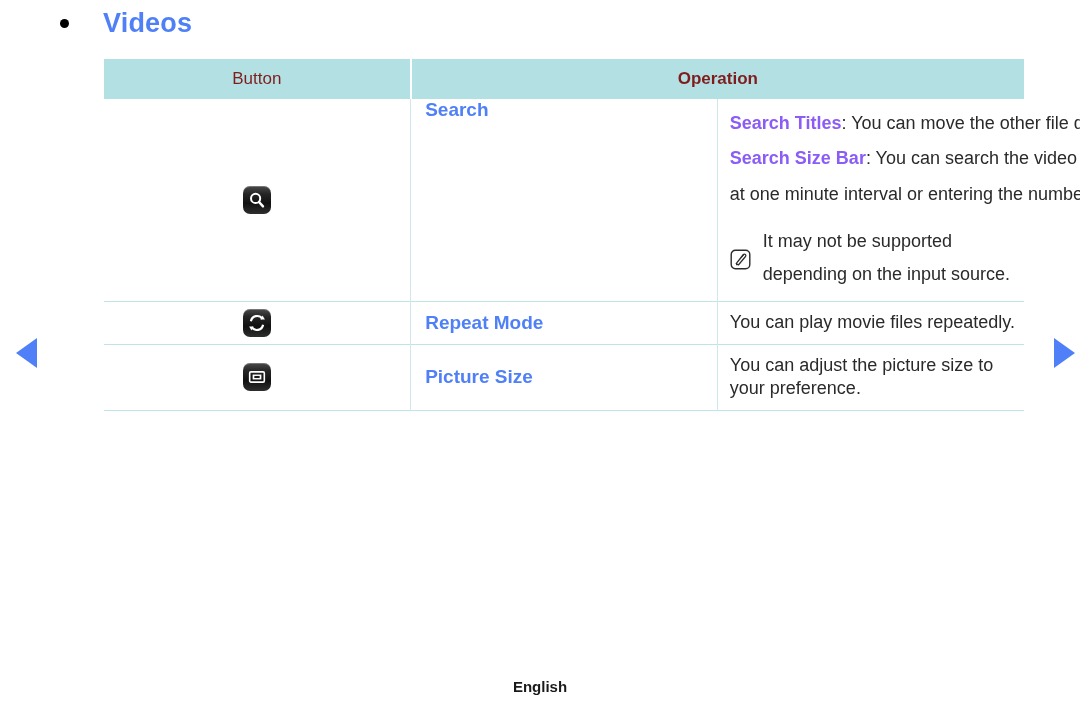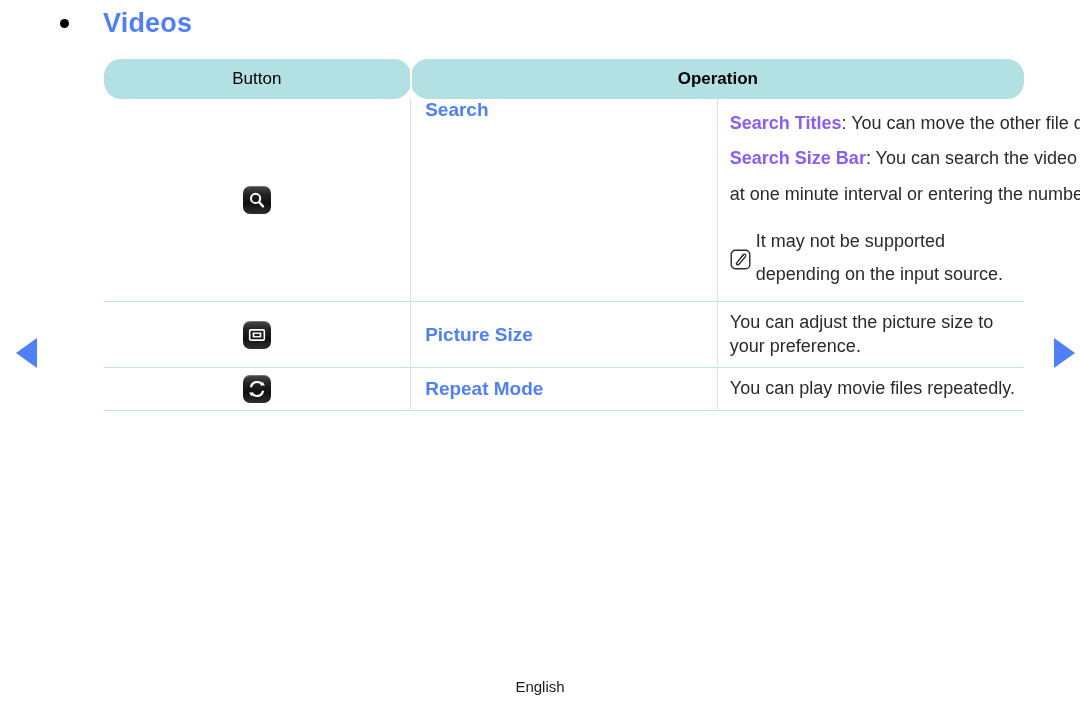--- a/index.html
+++ b/index.html
@@ -54,23 +54,22 @@
     vertical-align: middle;
     font-weight: normal;
   }
 
   
   .hdr-cell {
     background: #b2e0e3;
     height: 40px;
     text-align: center;
     font-size: 17px;
-    color: #000000;
+    color: #7f1d1d;
     border-right: 2px solid #ffffff;
-    border-radius: 17px;
   }
   .hdr-cell.last { border-right: none; font-weight: bold; }
 
   
   .row-divider > td {
     border-top: 1.5px solid #bfe4e6;
   }
   .table-bottom > td {
     border-top: 1.5px solid #bfe4e6;
     height: 0;
@@ -105,21 +104,21 @@
   .row-short td.col-label { padding-top: 9px; padding-bottom: 9px; vertical-align: middle; }
   .row-short td.col-desc  { padding-top: 9px; padding-bottom: 9px; vertical-align: middle; line-height: 1.3; }
 
   .term { color: #8b5cf6; font-weight: bold; }
   .desc-line { white-space: nowrap; }
   .desc-line + .desc-line { margin-top: 2px; }
 
   .note-line {
     display: flex;
     align-items: center;
-    gap: 5px;
+    gap: 12px;
     margin-top: 14px;
     font-size: 18px;
   }
 
   
   .btn-icon {
     display: inline-block;
     width: 28px;
     height: 28px;
     border-radius: 7px;
@@ -163,21 +162,21 @@
   }
 
   
   .footer-lang {
     position: absolute;
     left: 0;
     right: 0;
     top: 678px;
     text-align: center;
     font-size: 15px;
-    font-weight: normal;
+    font-weight: bold;
     color: #1a1a1a;
   }
 </style>
 </head>
 <body>
 
 <div class="page-heading">
   <span class="bullet-dot"></span>
   <span class="heading-text">Videos</span>
 </div>
@@ -220,45 +219,45 @@
           </span>
           <span>It may not be supported depending on the input source.</span>
         </div>
       </td>
     </tr>
 
     <tr class="row-short row-divider">
       <td class="col-icon">
         <span class="btn-icon">
           <svg width="19" height="19" viewBox="0 0 20 20" aria-hidden="true">
-            <rect x="2.3" y="4.6" width="15.4" height="10.8" rx="1.3" ry="1.3" fill="none" stroke="#ffffff" stroke-width="1.7"></rect>
-            <rect x="5.4" y="7.4" width="9.2" height="5.2" fill="#ffffff"></rect>
-            <rect x="7.2" y="8.9" width="5.6" height="2.2" fill="#1a1a1a"></rect>
-          </svg>
-        </span>
-      </td>
-      <td class="col-label">Picture Size</td>
-      <td class="col-desc">You can adjust the picture size to your preference.</td>
-    </tr>
-
-    <tr class="row-short row-divider">
-      <td class="col-icon">
-        <span class="btn-icon">
-          <svg width="19" height="19" viewBox="0 0 20 20" aria-hidden="true">
             <path d="M3.6 8.2 A6.6 6.6 0 0 1 15.6 5.6" fill="none" stroke="#ffffff" stroke-width="2.3" stroke-linecap="butt"></path>
             <path d="M16.4 11.8 A6.6 6.6 0 0 1 4.4 14.4" fill="none" stroke="#ffffff" stroke-width="2.3" stroke-linecap="butt"></path>
             <path d="M15.9 2.2 L18.3 6.2 L13.6 6.4 Z" fill="#ffffff"></path>
             <path d="M4.1 17.8 L1.7 13.8 L6.4 13.6 Z" fill="#ffffff"></path>
           </svg>
         </span>
       </td>
       <td class="col-label">Repeat Mode</td>
       <td class="col-desc">You can play movie files repeatedly.</td>
     </tr>
 
+    <tr class="row-short row-divider">
+      <td class="col-icon">
+        <span class="btn-icon">
+          <svg width="19" height="19" viewBox="0 0 20 20" aria-hidden="true">
+            <rect x="2.3" y="4.6" width="15.4" height="10.8" rx="1.3" ry="1.3" fill="none" stroke="#ffffff" stroke-width="1.7"></rect>
+            <rect x="5.4" y="7.4" width="9.2" height="5.2" fill="#ffffff"></rect>
+            <rect x="7.2" y="8.9" width="5.6" height="2.2" fill="#1a1a1a"></rect>
+          </svg>
+        </span>
+      </td>
+      <td class="col-label">Picture Size</td>
+      <td class="col-desc">You can adjust the picture size to your preference.</td>
+    </tr>
+
     <tr class="table-bottom">
       <td></td>
       <td></td>
       <td></td>
     </tr>
   </tbody>
 </table>
 
 <div class="nav-arrow prev"></div>
 <div class="nav-arrow next"></div>

